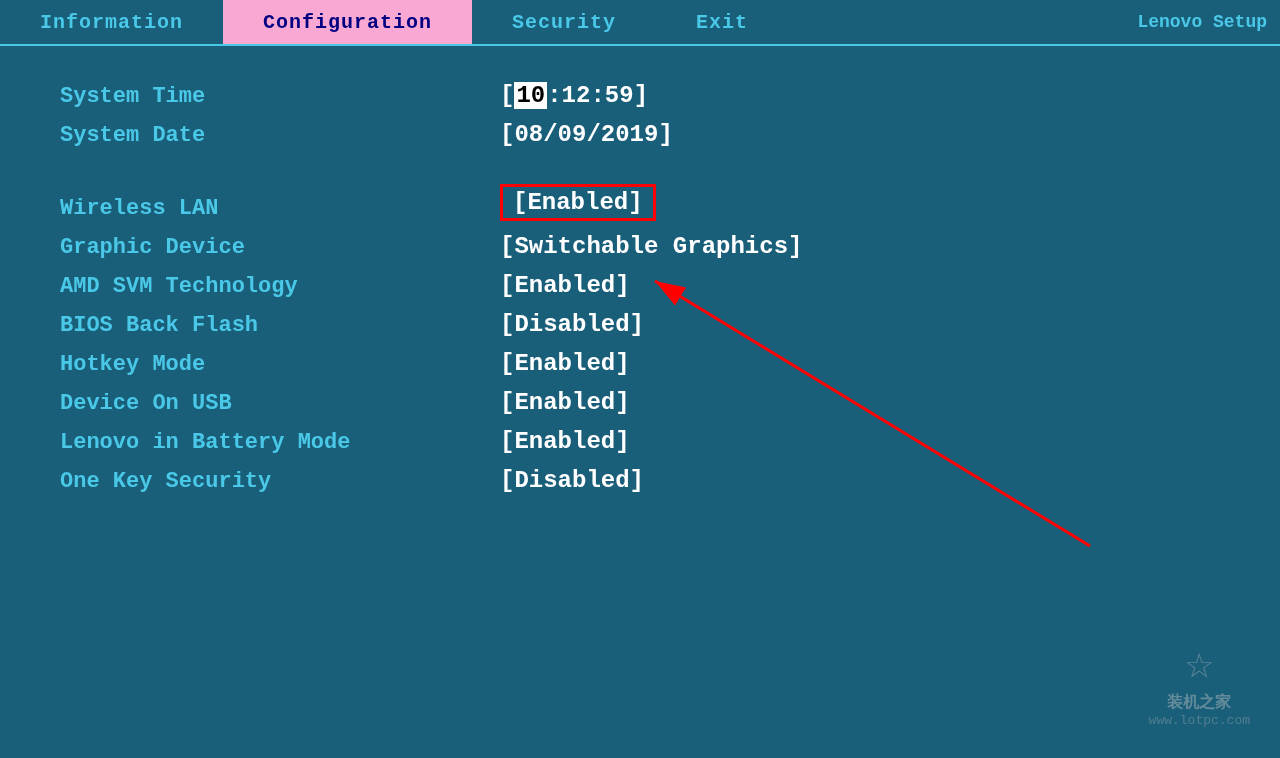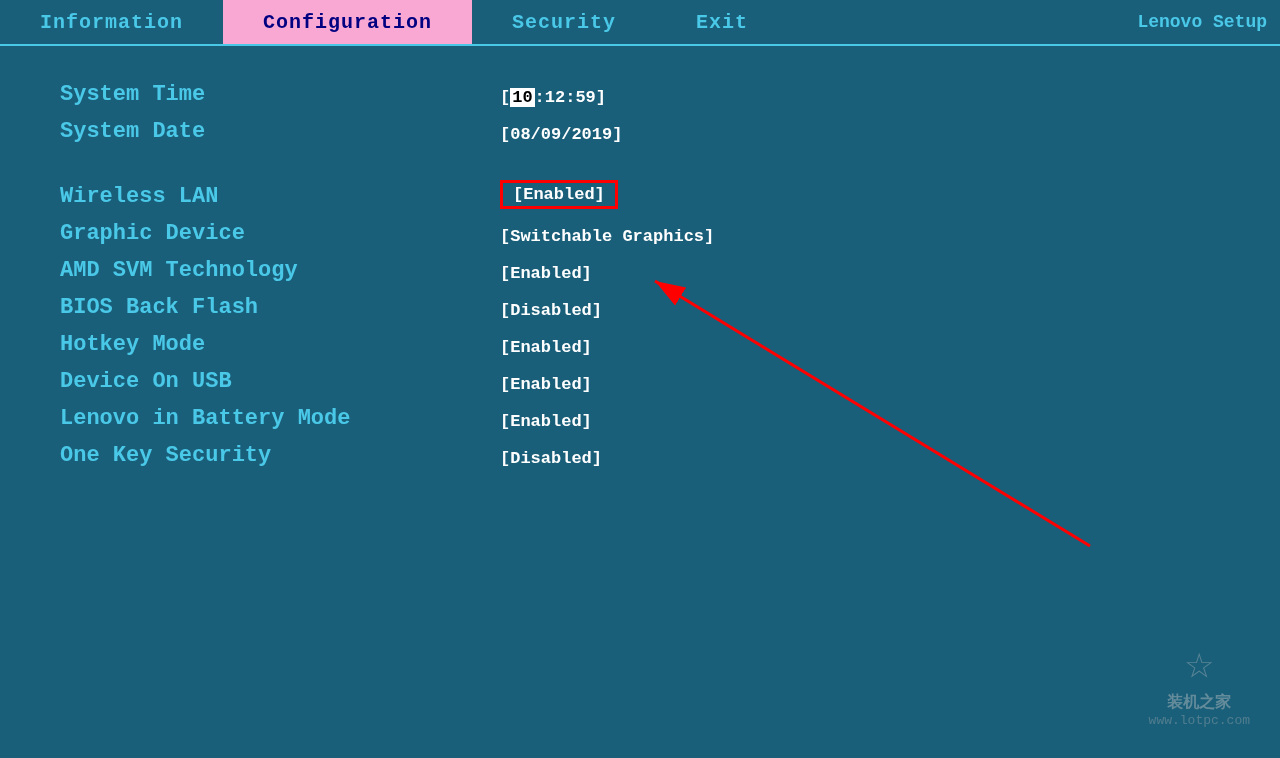--- a/index.html
+++ b/index.html
@@ -68,21 +68,21 @@
 
     .config-label {
       font-size: 22px;
       font-weight: bold;
       color: #4ac8e8;
       width: 380px;
       min-width: 380px;
     }
 
     .config-value {
-      font-size: 17px;
+      font-size: 24px;
       font-weight: bold;
       color: #ffffff;
       margin-left: 60px;
     }
 
     .config-value.highlighted {
       border: 3px solid #ff0000;
       padding: 2px 10px;
       color: #ffffff;
     }

